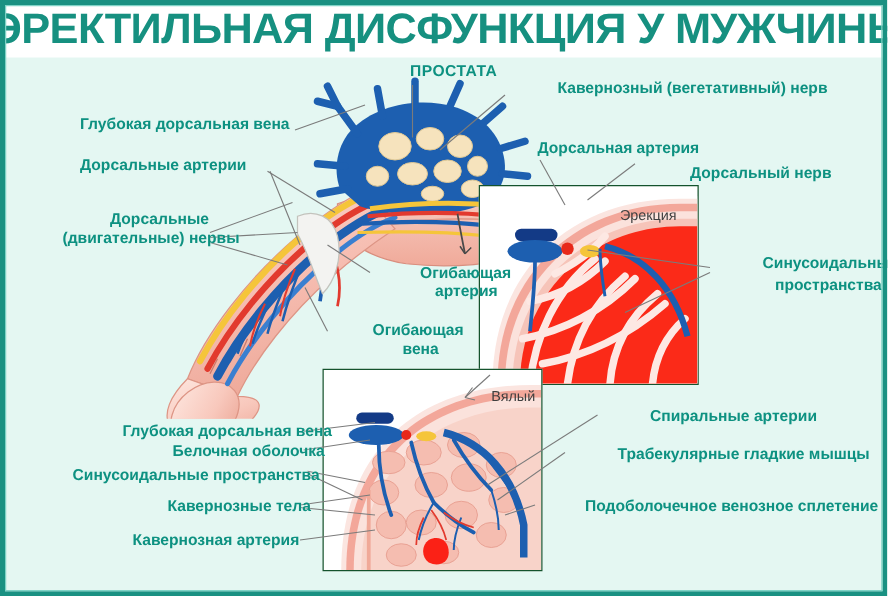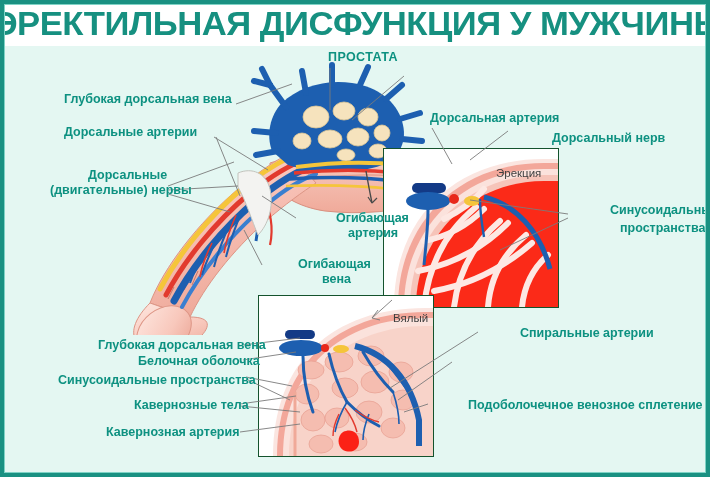--- a/index.html
+++ b/index.html
@@ -297,35 +297,37 @@
     <path d="M372,318 L378,310 M372,318 L380,320"></path>
   </svg>
 
   <div class="lbl caps" style="left:292px;top:50px;">ПРОСТАТА</div>
 
   <div class="lbl" style="left:28px;top:92px;">Глубокая дорсальная вена</div>
   <div class="lbl" style="left:28px;top:125px;">Дорсальные артерии</div>
   <div class="lbl" style="left:52px;top:168px;">Дорсальные</div>
   <div class="lbl" style="left:14px;top:183px;">(двигательные) нервы</div>
 
+  <div class="lbl" style="left:410px;top:63px;">Кавернозный (вегетативный) нерв</div>
   <div class="lbl" style="left:394px;top:111px;">Дорсальная артерия</div>
   <div class="lbl" style="left:516px;top:131px;">Дорсальный нерв</div>
 
   <div class="lbl" style="left:300px;top:211px;">Огибающая</div>
   <div class="lbl" style="left:312px;top:226px;">артерия</div>
   <div class="lbl" style="left:262px;top:257px;">Огибающая</div>
   <div class="lbl" style="left:286px;top:272px;">вена</div>
 
   <div class="lbl" style="left:574px;top:203px;">Синусоидальные</div>
   <div class="lbl" style="left:584px;top:221px;">пространства</div>
 
   <div class="lbl" style="left:62px;top:338px;">Глубокая дорсальная вена</div>
   <div class="lbl" style="left:102px;top:354px;">Белочная оболочка</div>
   <div class="lbl" style="left:22px;top:373px;">Синусоидальные пространства</div>
   <div class="lbl" style="left:98px;top:398px;">Кавернозные тела</div>
   <div class="lbl" style="left:70px;top:425px;">Кавернозная артерия</div>
 
   <div class="lbl" style="left:484px;top:326px;">Спиральные артерии</div>
+  <div class="lbl" style="left:458px;top:356px;">Трабекулярные гладкие мышцы</div>
   <div class="lbl" style="left:432px;top:398px;text-align:right;">Подоболочечное венозное сплетение</div>
 
   <div class="frame"></div>
   <div class="frame-inner"></div>
 </div>
 
 </body></html>

